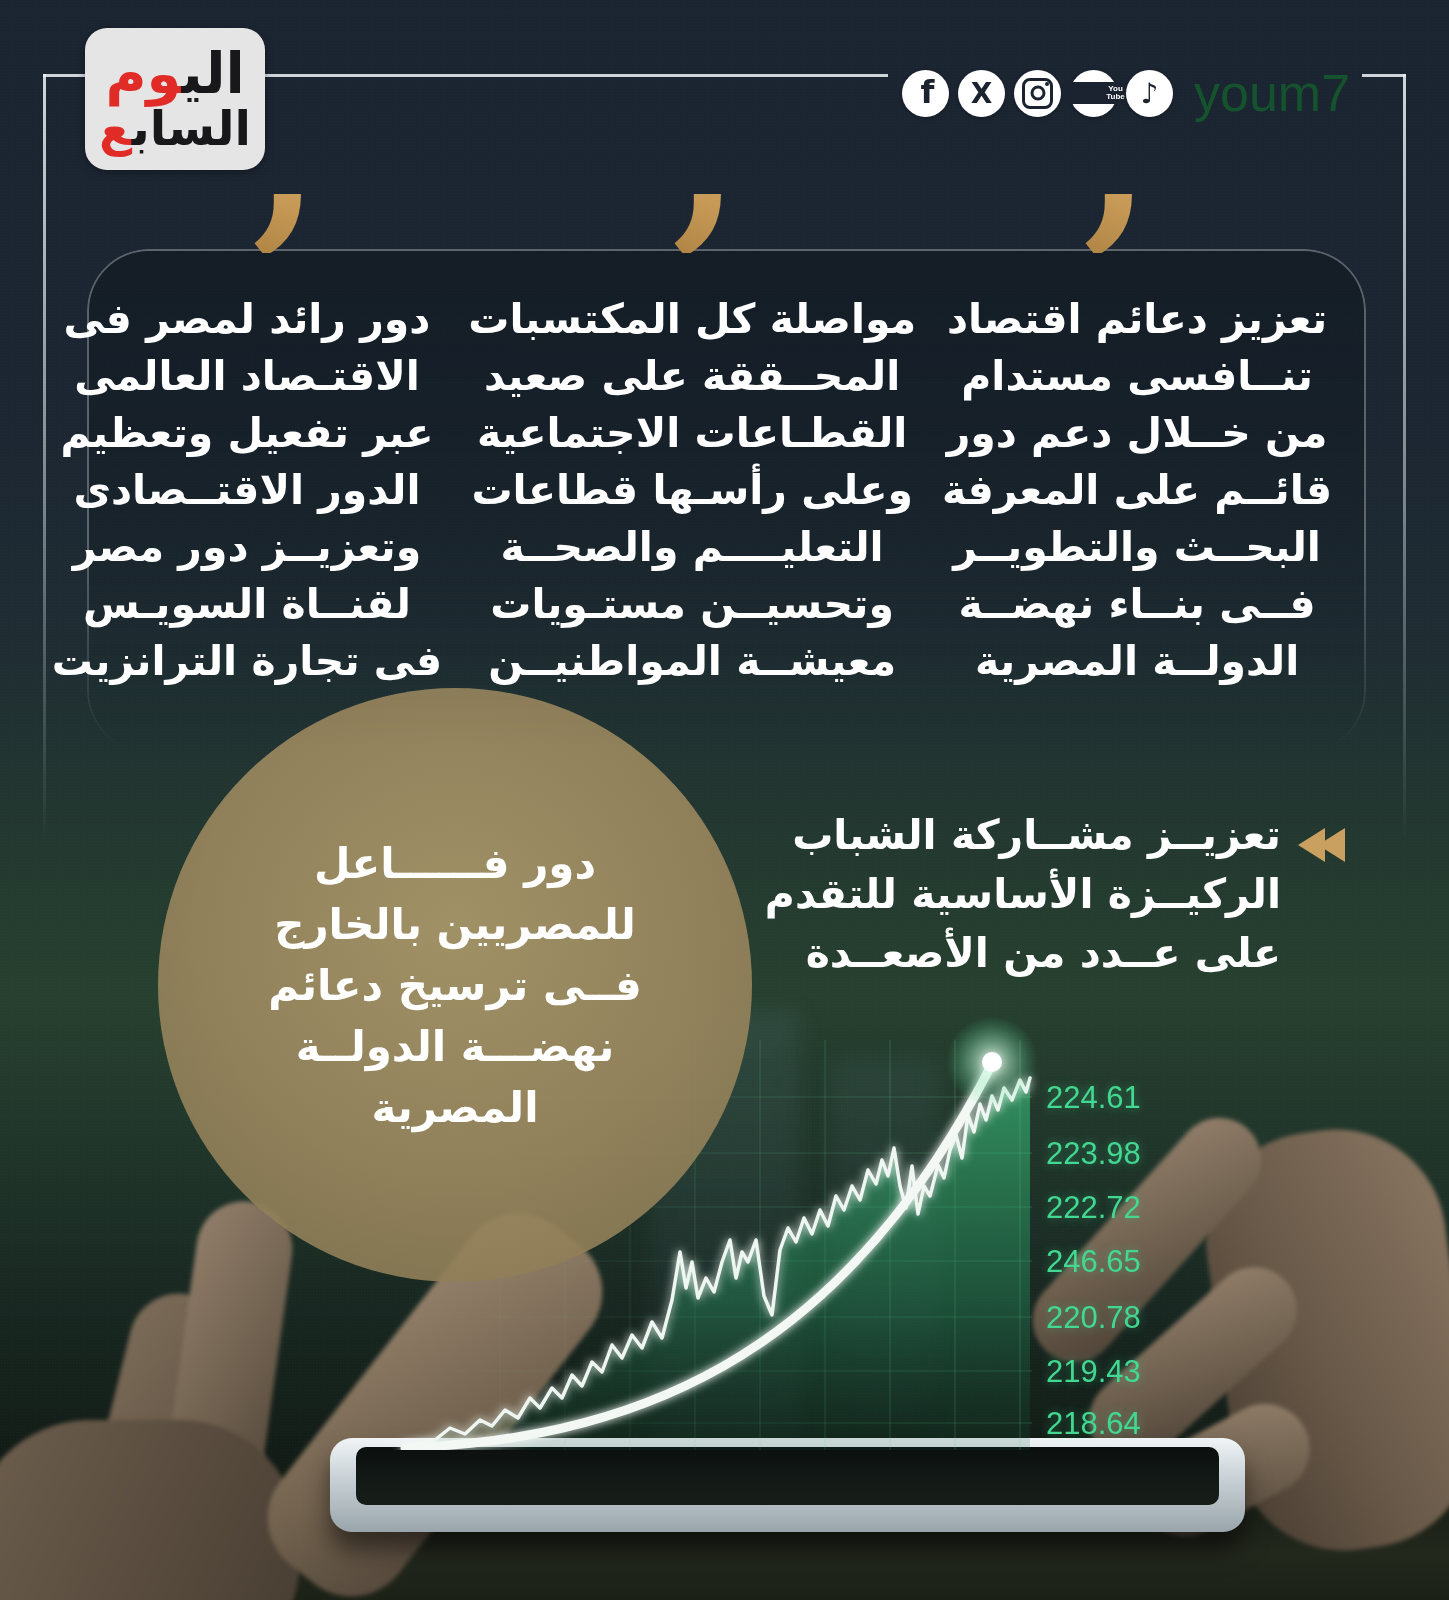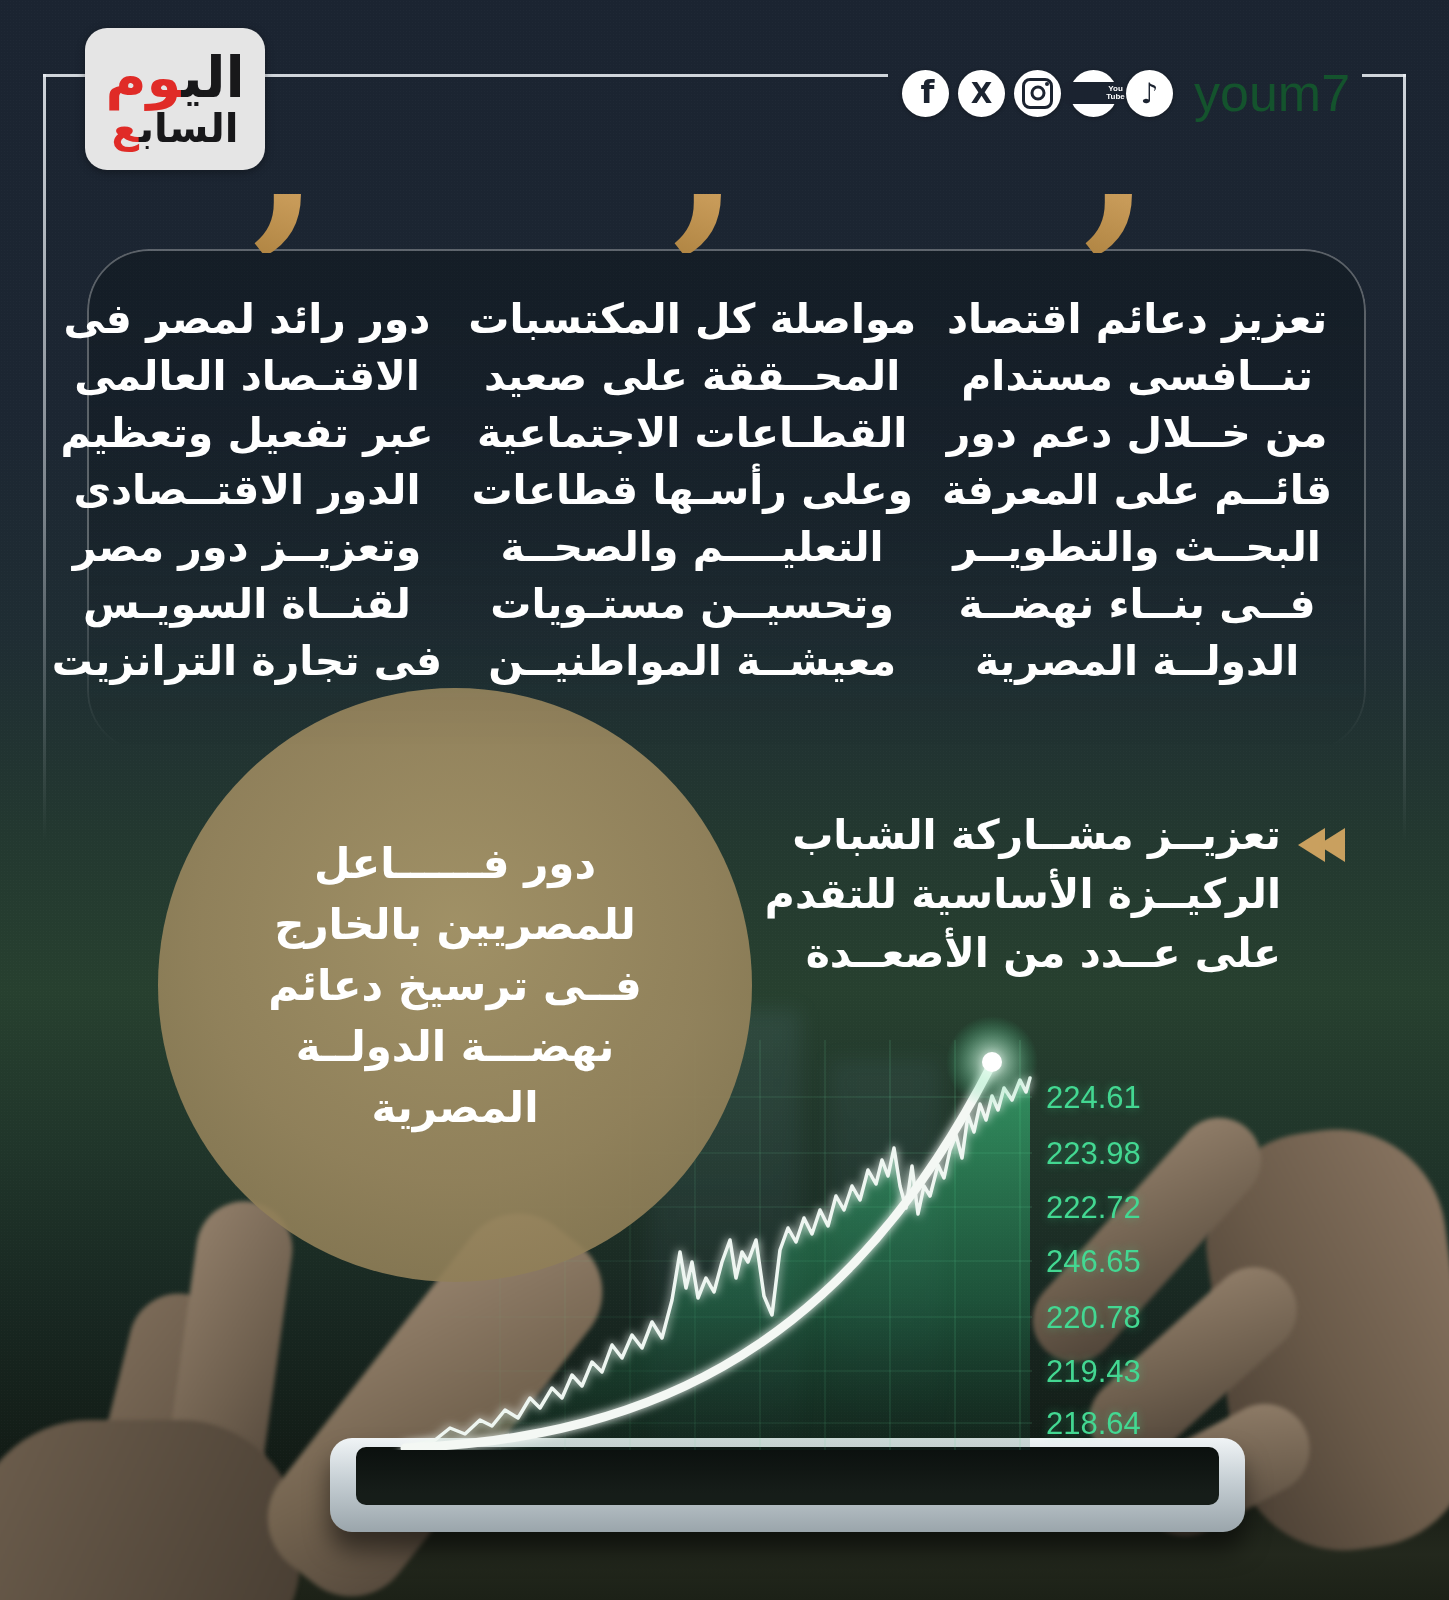--- a/index.html
+++ b/index.html
@@ -19,21 +19,21 @@
   .fs-top-b{left:1362px;top:74px;width:44px;height:3px;}
   .fs-left{left:43px;top:74px;width:3px;height:800px;
     background:linear-gradient(180deg,rgba(233,238,243,.88) 0%,rgba(233,238,243,.45) 55%,rgba(233,238,243,0) 96%);}
   .fs-right{left:1403px;top:74px;width:3px;height:800px;
     background:linear-gradient(180deg,rgba(233,238,243,.88) 0%,rgba(233,238,243,.45) 55%,rgba(233,238,243,0) 96%);}
   
   .logo{position:absolute;left:85px;top:28px;width:180px;height:142px;background:#e5e5e5;
     border-radius:22px;z-index:10;display:flex;flex-direction:column;align-items:center;
     justify-content:center;line-height:1.02;box-shadow:0 2px 8px rgba(0,0,0,.35);}
   .logo .l1{font-size:56px;font-weight:bold;direction:rtl;}
-  .logo .l2{font-size:40px;font-weight:bold;direction:rtl;margin-top:2px;}
+  .logo .l2{font-size:48px;font-weight:bold;direction:rtl;margin-top:2px;}
   .logo .blk{color:#18181a;} .logo .red{color:#e02b27;}
   
   .social{position:absolute;left:902px;top:66px;height:54px;display:flex;align-items:center;gap:9px;z-index:10;}
   .soc{width:47px;height:47px;border-radius:50%;background:#fff;color:#1b2330;
     display:flex;align-items:center;justify-content:center;flex:0 0 auto;
     font-weight:bold;box-shadow:0 1px 4px rgba(0,0,0,.3);}
   .soc .fb{font-size:32px;font-weight:800;transform:translate(2px,-1px);}
   .soc .xg{font-size:28px;font-weight:900;}
   .ig{width:25px;height:25px;border:3px solid #1b2330;border-radius:8px;position:relative;}
   .ig:before{content:"";position:absolute;left:50%;top:50%;width:9px;height:9px;border:3px solid #1b2330;

